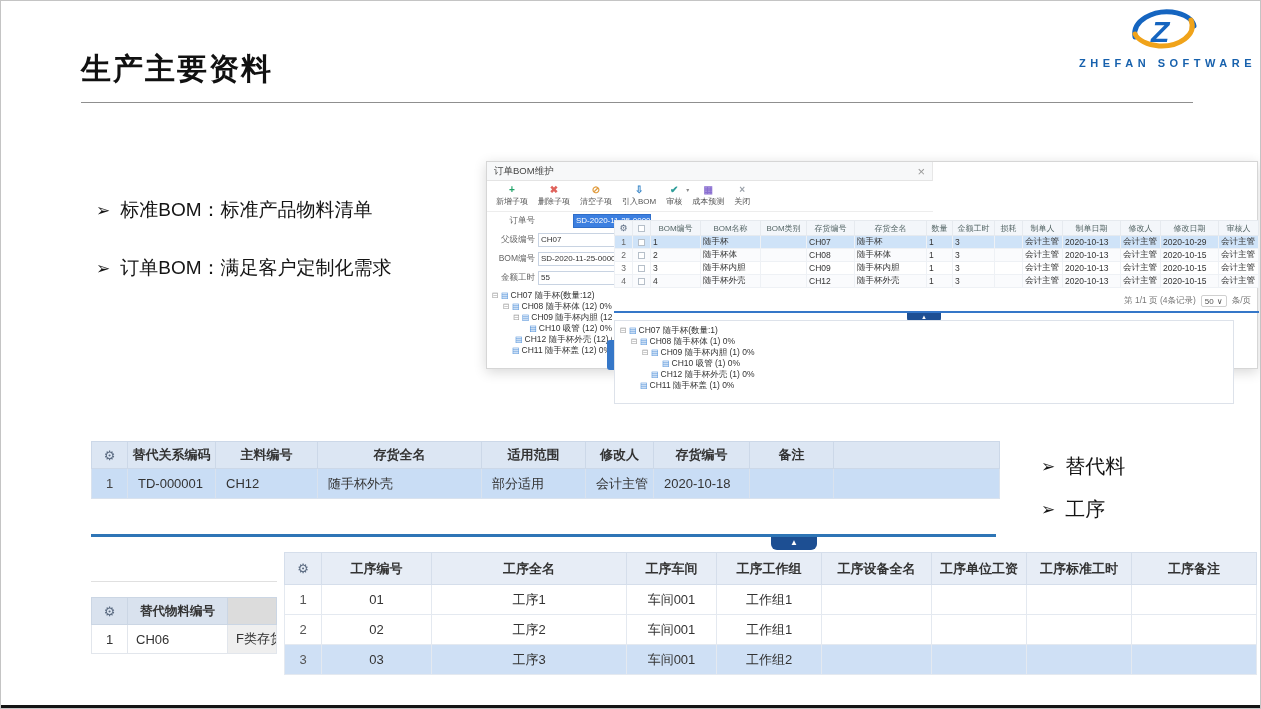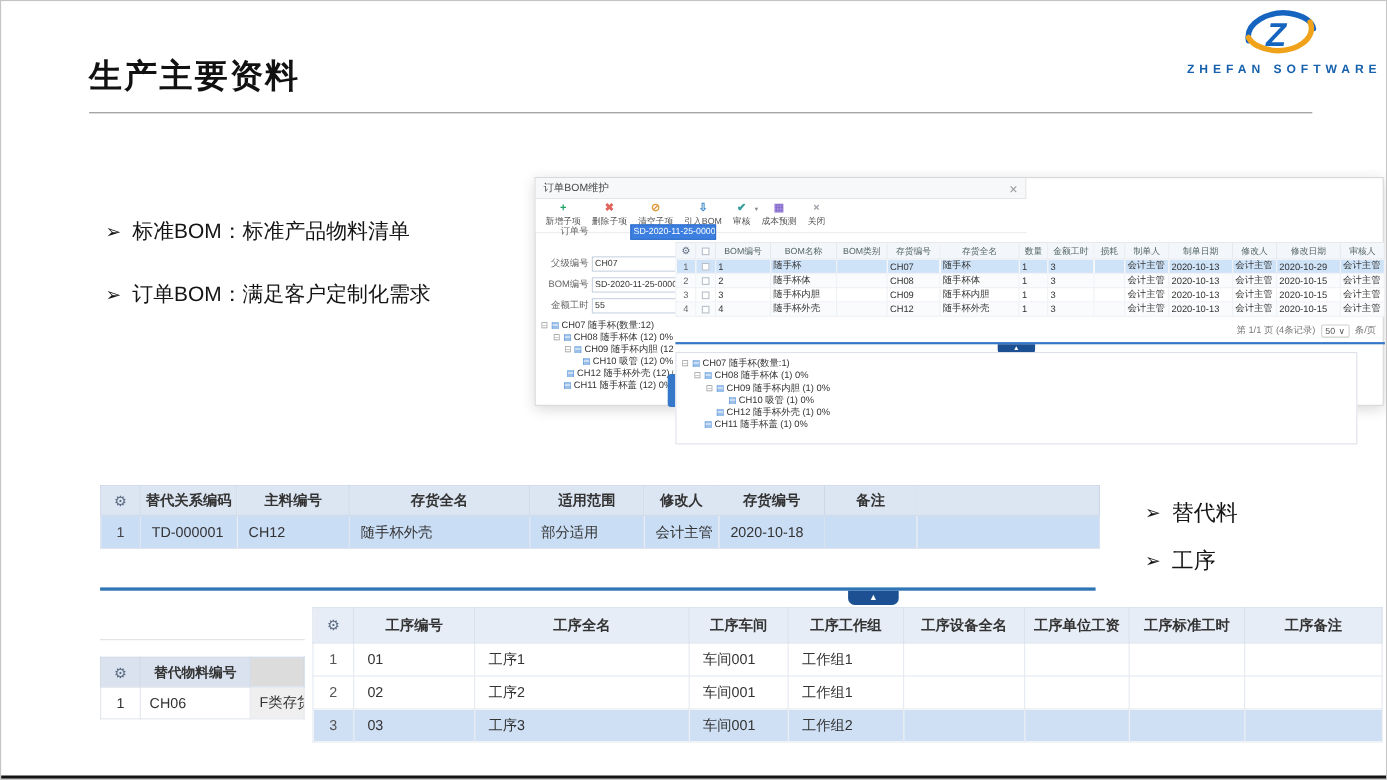--- a/index.html
+++ b/index.html
@@ -37,21 +37,21 @@
   .tb-btn:nth-child(3) .tb-ico { color:#e09b3d; }
   .tb-btn:nth-child(4) .tb-ico { color:#3a87c8; }
   .tb-btn:nth-child(5) .tb-ico { color:#2f9e9a; }
   .tb-btn:nth-child(6) .tb-ico { color:#8a6fd1; }
   .tb-btn:nth-child(7) .tb-ico { color:#9aa0a8; }
 
   .form-row { position:absolute; left:2px; display:flex; align-items:center; gap:3px; }
   .form-label { width:46px; text-align:right; font-size:8.5px; color:#666; white-space:nowrap; }
   .form-input { width:78px; height:14px; border:1px solid #c8d3e2; font-size:8px; color:#333; padding:0 2px; line-height:12px; background:#fff; white-space:nowrap; overflow:hidden; }
   .form-input.selected { background:#3c7fe0; color:#fff; border-color:#2f6ec9; }
-  .fr-0 { top:42px;gap:38px; } .fr-1 { top:71px; } .fr-2 { top:90px; } .fr-3 { top:109px; }
+  .fr-0 { top:52px;gap:38px; } .fr-1 { top:71px; } .fr-2 { top:90px; } .fr-3 { top:109px; }
 
   .tree { font-size:8.5px; color:#333; }
   .tree-node { display:flex; align-items:center; gap:2px; height:11px; white-space:nowrap; overflow:hidden; }
   .tree-expander { width:8px; font-size:8px; color:#999; text-align:center; }
   .tree-doc { font-size:8px; color:#3f86d6; }
   .tree-label { font-size:8.5px; color:#333; }
   .tree-top { position:absolute; left:4px; top:128px; width:121px; }
   .tree-bottom-panel { position:absolute; left:127px; top:158px; width:620px; height:84px; border:1px solid #dde2ea; background:#fff; padding:4px; }
 
   table { border-collapse:collapse; table-layout:fixed; }
@@ -93,21 +93,21 @@
 
   .alt-table { position:absolute; left:90px; top:596px; width:185px; font-size:13px; }
   .alt-table th { height:27px; background:#d9e2ee; font-weight:600; color:#333; border:1px solid #cbd6e4; font-size:12.5px; }
   .alt-table th:last-child { background:#dcdcdc; }
   .alt-table td { height:29px; border:1px solid #e2e6ec; padding:0 8px; color:#333; background:#fff; }
   .alt-table td:first-child { text-align:center; padding:0; }
   .alt-table td:last-child { background:#efefef; }
 
   .proc-table { position:absolute; left:283px; top:551px; width:972px; font-size:13px; }
   .proc-table th { height:32px; background:#e7edf6; font-weight:600; color:#333; border:1px solid #d5deeb; font-size:13px; }
-  .proc-table td { height:30px; border:1px solid #e4e9f0; padding:0 12px; color:#333; }
+  .proc-table td { height:30px; border:1px solid #e4e9f0; padding:0 12px; color:#333;text-align:center; }
   .proc-table td:first-child { text-align:center; padding:0; color:#555; }
   .proc-table tbody tr.selected td { background:#cfe0f5; }
 </style>
 </head>
 <body>
 
 <div class="slide">
 
   <h1 class="page-title">生产主要资料</h1>
   <div class="title-rule"></div>

